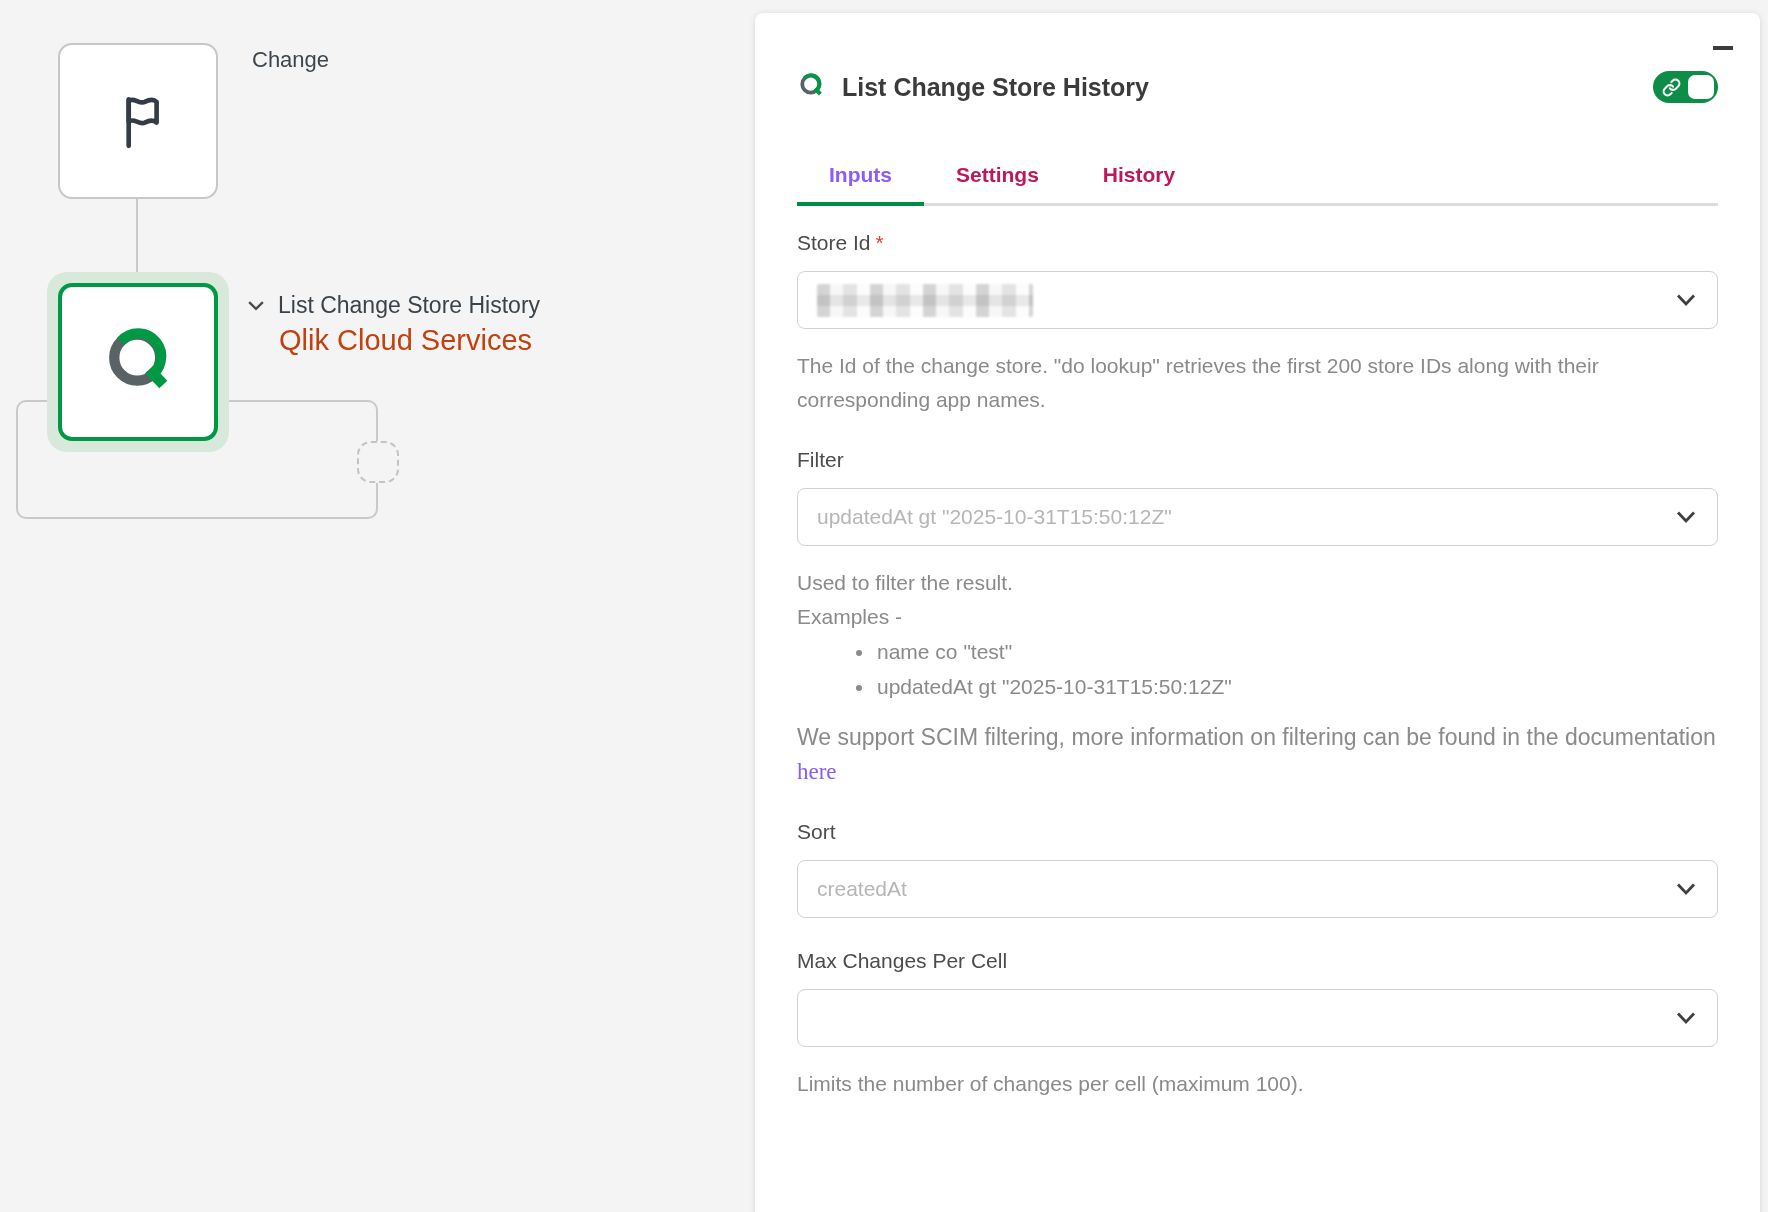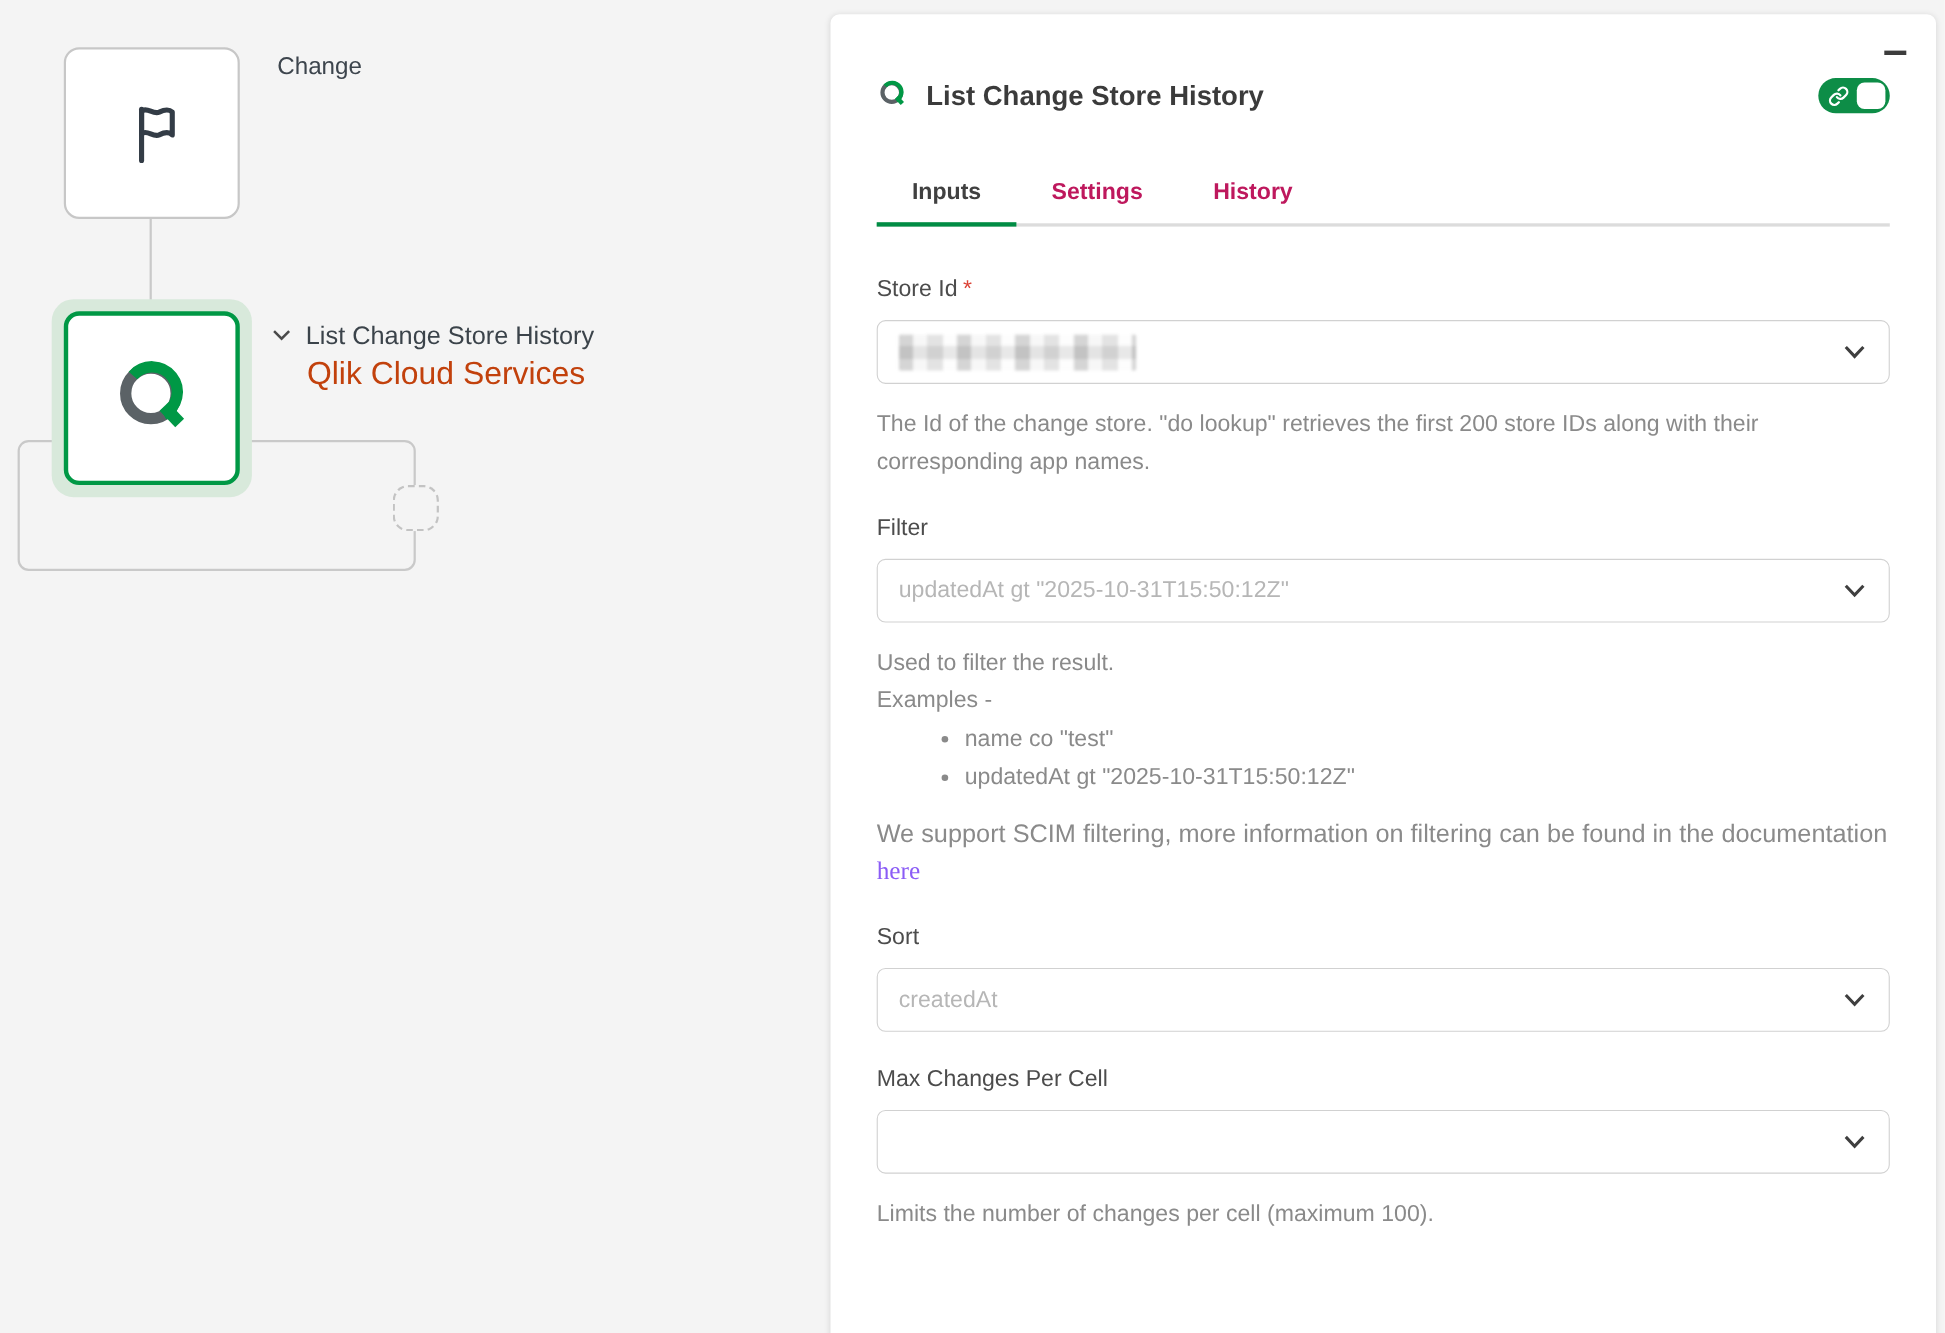--- a/index.html
+++ b/index.html
@@ -74,26 +74,26 @@
   .toggle-knob {
     position:absolute; right:4px; top:4px; width:26px; height:24px;
     background:#fff; border-radius:7px;
   }
 
   .tabs { margin-top:51px; display:flex; border-bottom:3px solid #dcdcdc; }
   .tab {
     padding:8px 32px 16px; font-size:21px; font-weight:700; color:#be185d;
     position:relative; cursor:pointer;
   }
-  .tab.active { color:#404040; }
+  .tab.active { color:#8b5cf6; }
   .tab.active::after {
     content:""; position:absolute; left:0; right:0; bottom:-3px; height:4px; background:#008c44;
   }
 
-  .content { padding-top:44px; }
+  .content { padding-top:24px; }
   .section { margin-top:30px; }
   .section:first-child { margin-top:0; }
 
   .field-label { font-size:21px; line-height:26px; color:#4c4c4c; margin-bottom:15px; }
   .req { color:#dc4437; margin-left:5px; }
 
   .select {
     height:58px; border:1px solid #d1d1d1; border-radius:8px; background:#fff;
     display:flex; align-items:center; padding:0 54px 0 19px;
     position:relative; cursor:pointer; font-size:21px;

